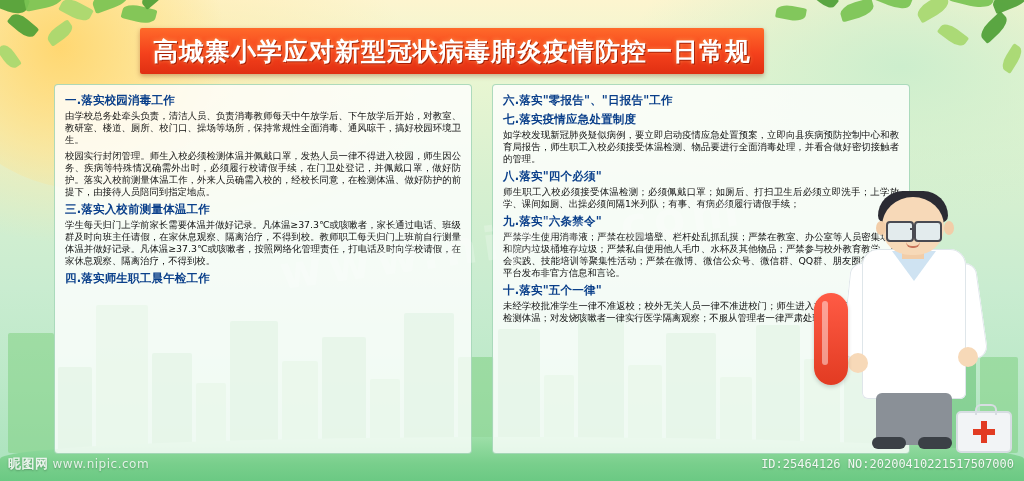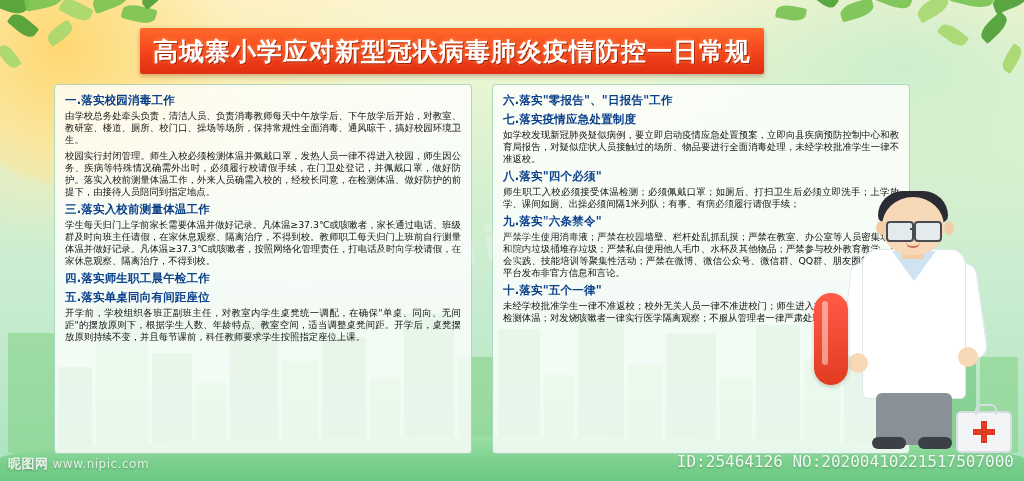--- a/index.html
+++ b/index.html
@@ -106,21 +106,21 @@
   .wm-left{
     position:absolute;left:8px;bottom:8px;color:rgba(255,255,255,.85);
     font-size:13px;font-weight:bold;letter-spacing:.5px;
     text-shadow:0 1px 2px rgba(0,0,0,.25);
     font-family:"DejaVu Sans","Liberation Sans",sans-serif;
     margin-top:37px;
   }
   .wm-left .site{font-size:12px;font-weight:normal;margin-left:4px;color:rgba(255,255,255,.8);}
   .wm-right{
     position:absolute;right:10px;bottom:10px;color:rgba(255,255,255,.9);
-    font-size:16px;font-family:"DejaVu Sans Mono","Liberation Mono",monospace;
+    font-size:12px;font-family:"DejaVu Sans Mono","Liberation Mono",monospace;
     text-shadow:0 1px 2px rgba(0,0,0,.25);
   }
   .wm-center{
     position:absolute;left:50%;top:50%;transform:translate(-50%,-50%) rotate(-8deg);
     font-size:46px;color:rgba(255,255,255,.22);font-weight:bold;letter-spacing:6px;
     pointer-events:none;white-space:nowrap;
     font-family:"DejaVu Sans","Liberation Sans",sans-serif;
   }
 </style>
 </head>
@@ -193,33 +193,29 @@
   <div class="sec">
     <p>校园实行封闭管理。师生入校必须检测体温并佩戴口罩，发热人员一律不得进入校园，师生因公务、疾病等特殊情况确需外出时，必须履行校请假手续，在门卫处登记，并佩戴口罩，做好防护。落实入校前测量体温工作，外来人员确需入校的，经校长同意，在检测体温、做好防护的前提下，由接待人员陪同到指定地点。</p>
   </div>
   <div class="sec">
     <h3>三.落实入校前测量体温工作</h3>
     <p>学生每天归门上学前家长需要体温并做好记录。凡体温≥37.3℃或咳嗽者，家长通过电话、班级群及时向班主任请假，在家休息观察、隔离治疗，不得到校。教师职工每天归门上班前自行测量体温并做好记录。凡体温≥37.3℃或咳嗽者，按照网络化管理责任，打电话及时向学校请假，在家休息观察、隔离治疗，不得到校。</p>
   </div>
   <div class="sec">
     <h3>四.落实师生职工晨午检工作</h3>
   </div>
-  <div class="sec">
-    <h3>五.落实单桌同向有间距座位</h3>
-    <p>开学前，学校组织各班正副班主任，对教室内学生桌凳统一调配，在确保"单桌、同向、无间距"的摆放原则下，根据学生人数、年龄特点、教室空间，适当调整桌凳间距。开学后，桌凳摆放原则持续不变，并且每节课前，科任教师要求学生按照指定座位上课。</p>
-  </div>
 </div>
 
 <div class="panel" id="panel-right">
   <div class="sec">
     <h3>六.落实"零报告"、"日报告"工作</h3>
   </div>
   <div class="sec">
     <h3>七.落实疫情应急处置制度</h3>
-    <p>如学校发现新冠肺炎疑似病例，要立即启动疫情应急处置预案，立即向县疾病预防控制中心和教育局报告，对疑似症状人员接触过的场所、物品要进行全面消毒处理，未经学校批准学生一律不准返校。</p>
+    <p>如学校发现新冠肺炎疑似病例，要立即启动疫情应急处置预案，立即向县疾病预防控制中心和教育局报告，师生职工入校必须接受体温检测、物品要进行全面消毒处理，并看合做好密切接触者的管理。</p>
   </div>
   <div class="sec">
     <h3>八.落实"四个必须"</h3>
     <p>师生职工入校必须接受体温检测；必须佩戴口罩；如厕后、打扫卫生后必须立即洗手；上学放学、课间如厕、出操必须间隔1米列队；有事、有病必须履行请假手续；</p>
   </div>
   <div class="sec">
     <h3>九.落实"六条禁令"</h3>
     <p>严禁学生使用消毒液；严禁在校园墙壁、栏杆处乱抓乱摸；严禁在教室、办公室等人员密集场所和院内垃圾桶堆存垃圾；严禁私自使用他人毛巾、水杯及其他物品；严禁参与校外教育教学、社会实践、技能培训等聚集性活动；严禁在微博、微信公众号、微信群、QQ群、朋友圈等媒体或平台发布非官方信息和言论。</p>
   </div>
   <div class="sec">

